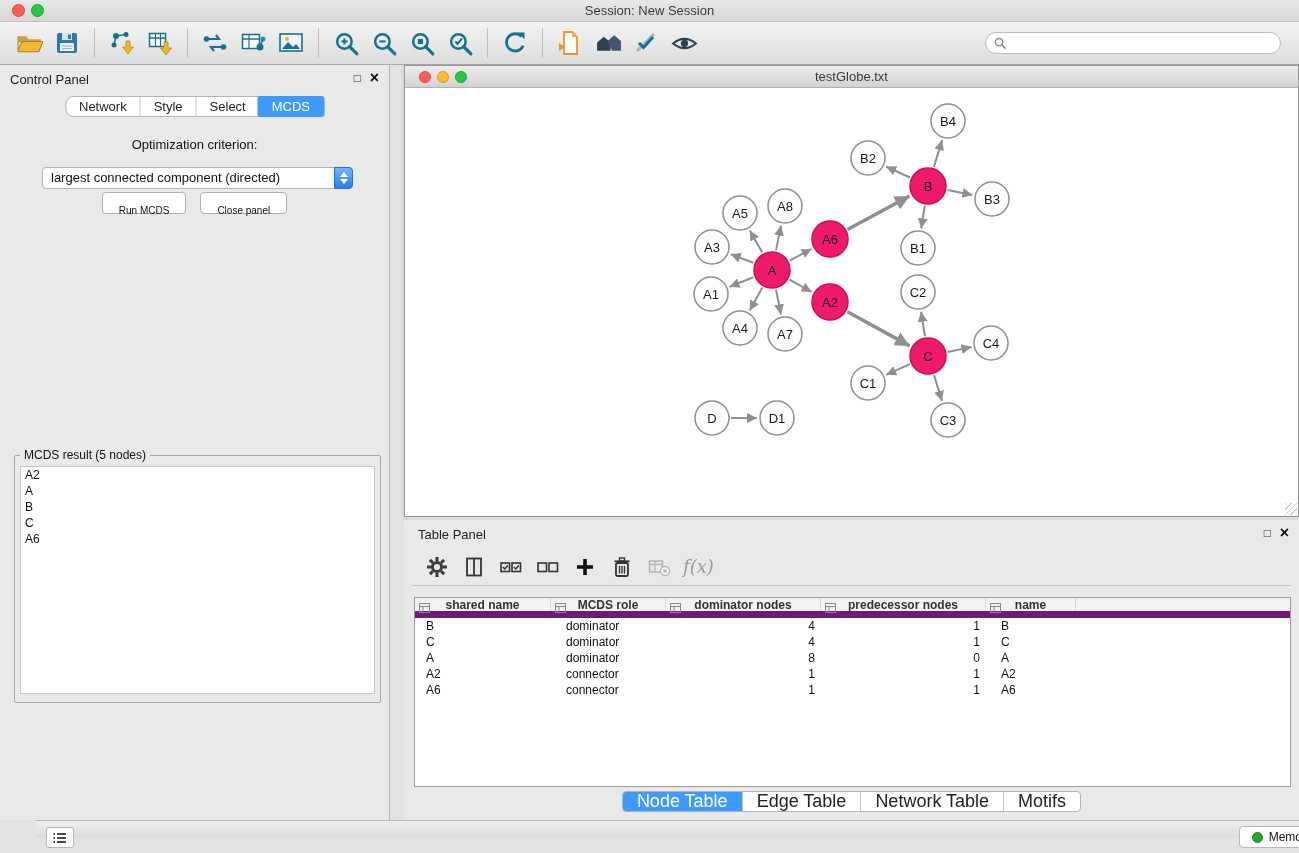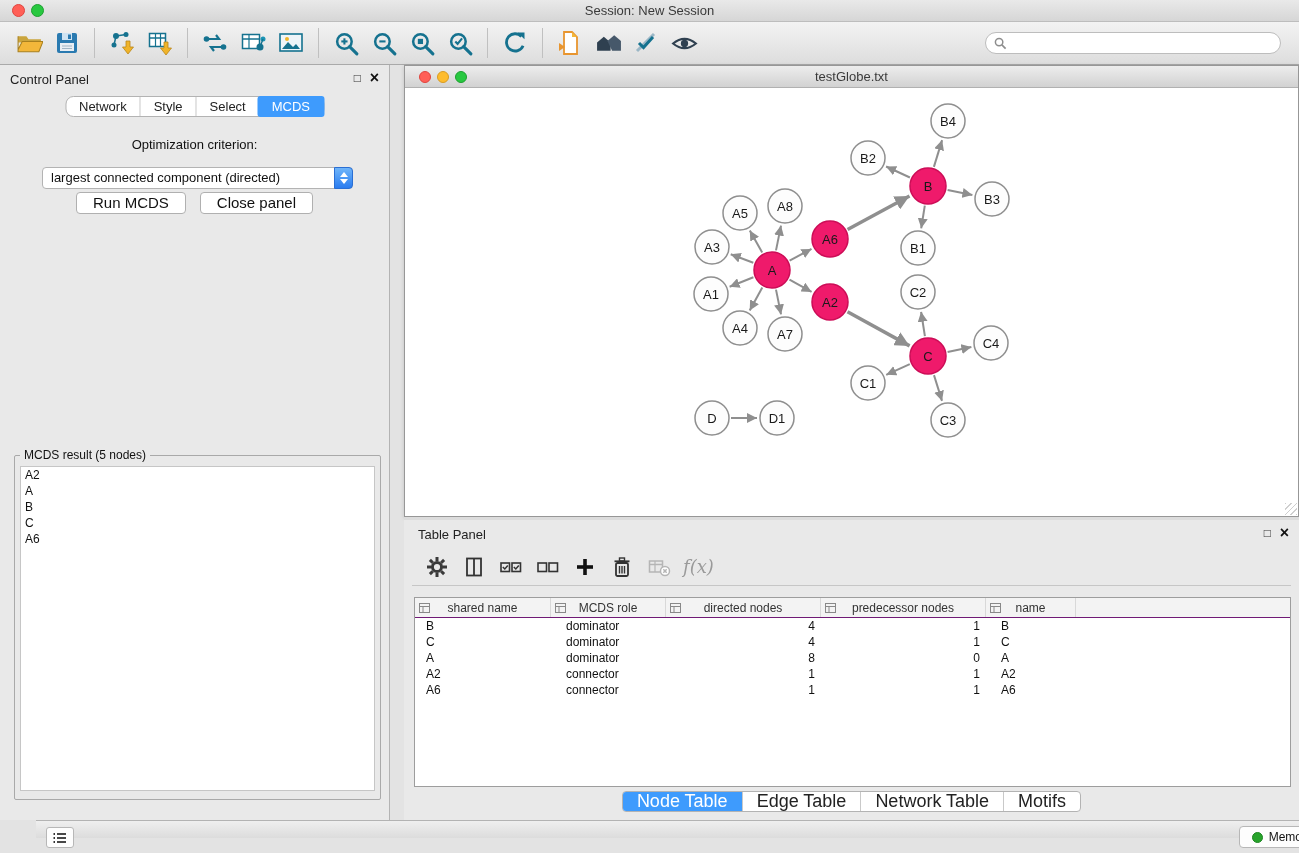--- a/index.html
+++ b/index.html
@@ -66,24 +66,24 @@
   .dd-stepper{
     position:absolute; right:-1px; top:-1px; width:19px; height:22px;
     background:linear-gradient(#6fb5fa,#2a7cf0);
     border-radius:0 4px 4px 0; border:1px solid #2a6fd4;
   }
   .dd-stepper .up{ position:absolute; left:5px; top:4px; width:0; height:0; border-left:4px solid transparent; border-right:4px solid transparent; border-bottom:5px solid #fff; }
   .dd-stepper .down{ position:absolute; left:5px; bottom:4px; width:0; height:0; border-left:4px solid transparent; border-right:4px solid transparent; border-top:5px solid #fff; }
   .cp-buttons{ position:absolute; top:127px; left:0; right:0; display:flex; justify-content:center; gap:14px; }
   .btn{
     height:22px; background:#fff; border:1px solid #b0b0b0; border-radius:4px;
-    font-size:15px; padding:0 16px; line-height:20px; color:#111; cursor:default;
+    font-size:10px; padding:8px 16px; line-height:20px; color:#111; cursor:default;
   }
   .groupbox{
-    position:absolute; left:14px; top:390px; width:367px; height:345px;
+    position:absolute; left:14px; top:390px; width:367px; height:248px;
     border:1px solid #a9a9a9; border-radius:2px;
   }
   .groupbox-legend{
     position:absolute; top:-8px; left:5px; background:#e9e9e9; padding:0 4px;
     font-size:12px; color:#111;
   }
   .listbox{
     position:absolute; left:5px; top:10px; right:5px; bottom:8px;
     background:#fff; border:1px solid #c6c6c6; overflow:hidden;
   }
@@ -120,21 +120,21 @@
     position:absolute; left:8px; right:8px; top:28px; height:38px;
     border-bottom:1px solid #c6c6c6;
     display:flex; align-items:center; padding-left:6px;
   }
   .tp-icon{ width:37px; height:30px; display:flex; align-items:center; justify-content:center; cursor:default; }
   .fx-label{ font-family:"DejaVu Serif",serif; font-style:italic; font-size:18px; color:#9a9a9a; margin-left:6px; }
   .data-table{
     position:absolute; left:10px; top:77px; width:877px; height:190px;
     background:#fff; border:1px solid #9d9d9d; overflow:hidden;
   }
-  .thead{ display:flex; height:20px; background:#f3f3f3; border-bottom:1px solid #701a75; }
+  .thead{ display:flex; height:20px; background:#f3f3f3; border-bottom:7px solid #701a75;font-weight:bold; }
   .th{ position:relative; display:flex; align-items:center; justify-content:center; font-size:12px; color:#333; border-right:1px solid #d8d8d8; }
   .th .col-icon{ position:absolute; left:4px; top:4px; }
   .tbody .tr{ display:flex; height:16px; line-height:16px; font-size:12px; color:#111; }
   .c0{ width:136px; } .c1{ width:115px; } .c2{ width:155px; } .c3{ width:165px; } .c4{ width:90px; } .c5{ flex:1; border-right:none !important; }
   .td.c0{ padding-left:11px; } .td.c1{ padding-left:15px; }
   .td.c2,.td.c3{ text-align:right; padding-right:6px; }
   .td.c4{ padding-left:15px; }
   .bottom-tabs{
     position:absolute; top:271px; left:0; right:0;
     display:flex; justify-content:center;
@@ -561,21 +561,21 @@
               <line x1="4" y1="3.5" x2="4" y2="9.5" stroke="#888"></line>
             </svg></span>
           <span class="th-label">MCDS role</span>
         </div>
         <div class="th c2">
           <span class="col-icon"><svg width="11" height="10" viewBox="0 0 11 10">
               <rect x="0.5" y="0.5" width="10" height="9" fill="none" stroke="#888"></rect>
               <line x1="0.5" y1="3.5" x2="10.5" y2="3.5" stroke="#888"></line>
               <line x1="4" y1="3.5" x2="4" y2="9.5" stroke="#888"></line>
             </svg></span>
-          <span class="th-label">directed nodes</span>
+          <span class="th-label">dominator nodes</span>
         </div>
         <div class="th c3">
           <span class="col-icon"><svg width="11" height="10" viewBox="0 0 11 10">
               <rect x="0.5" y="0.5" width="10" height="9" fill="none" stroke="#888"></rect>
               <line x1="0.5" y1="3.5" x2="10.5" y2="3.5" stroke="#888"></line>
               <line x1="4" y1="3.5" x2="4" y2="9.5" stroke="#888"></line>
             </svg></span>
           <span class="th-label">predecessor nodes</span>
         </div>
         <div class="th c4">

